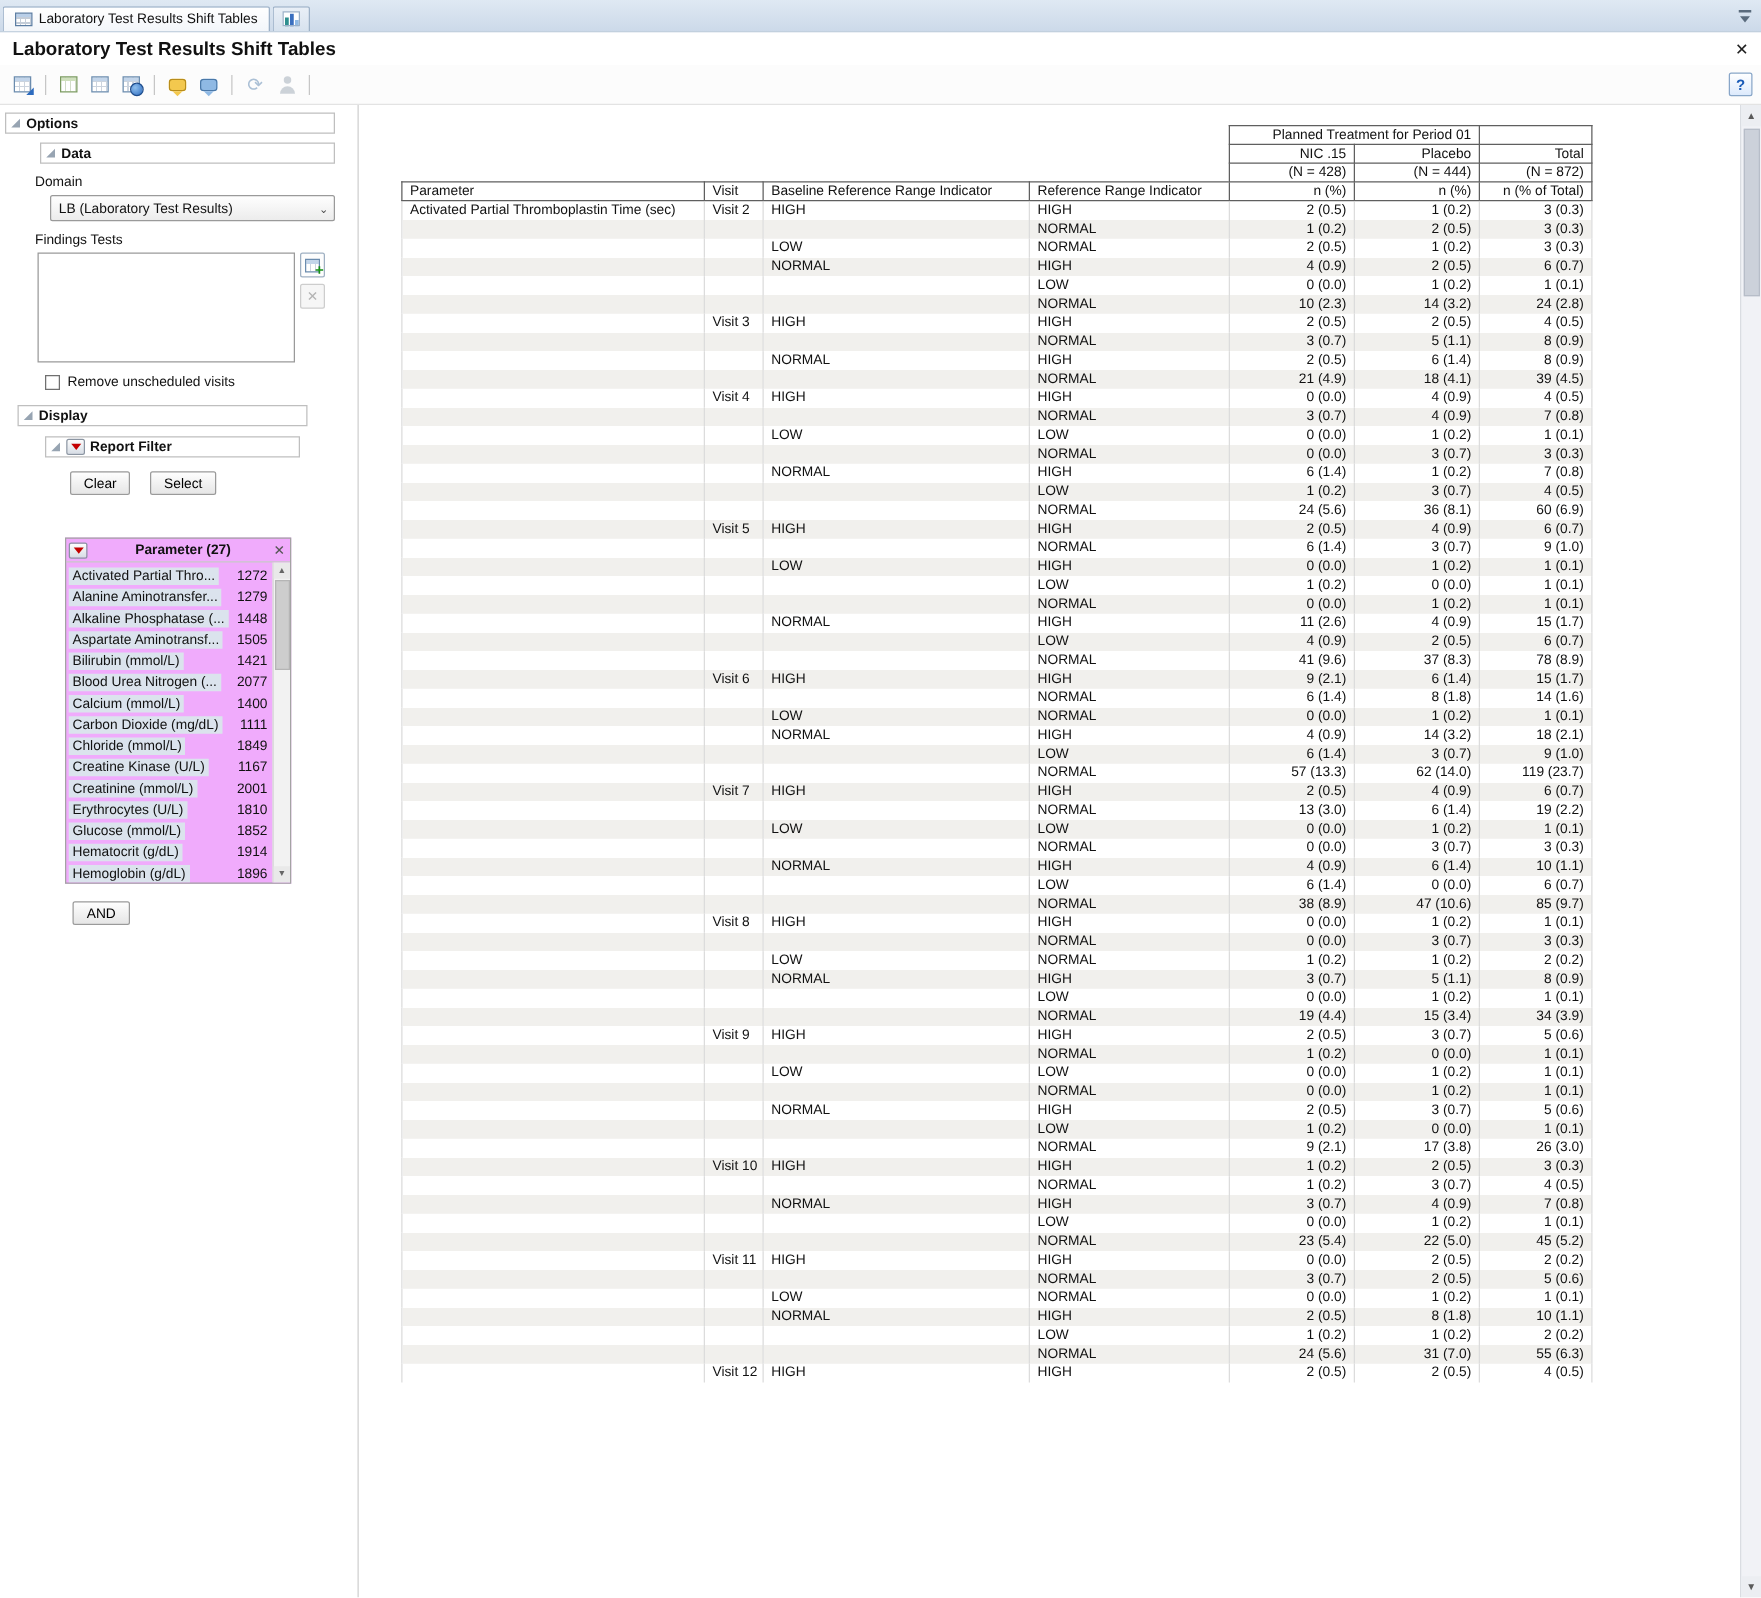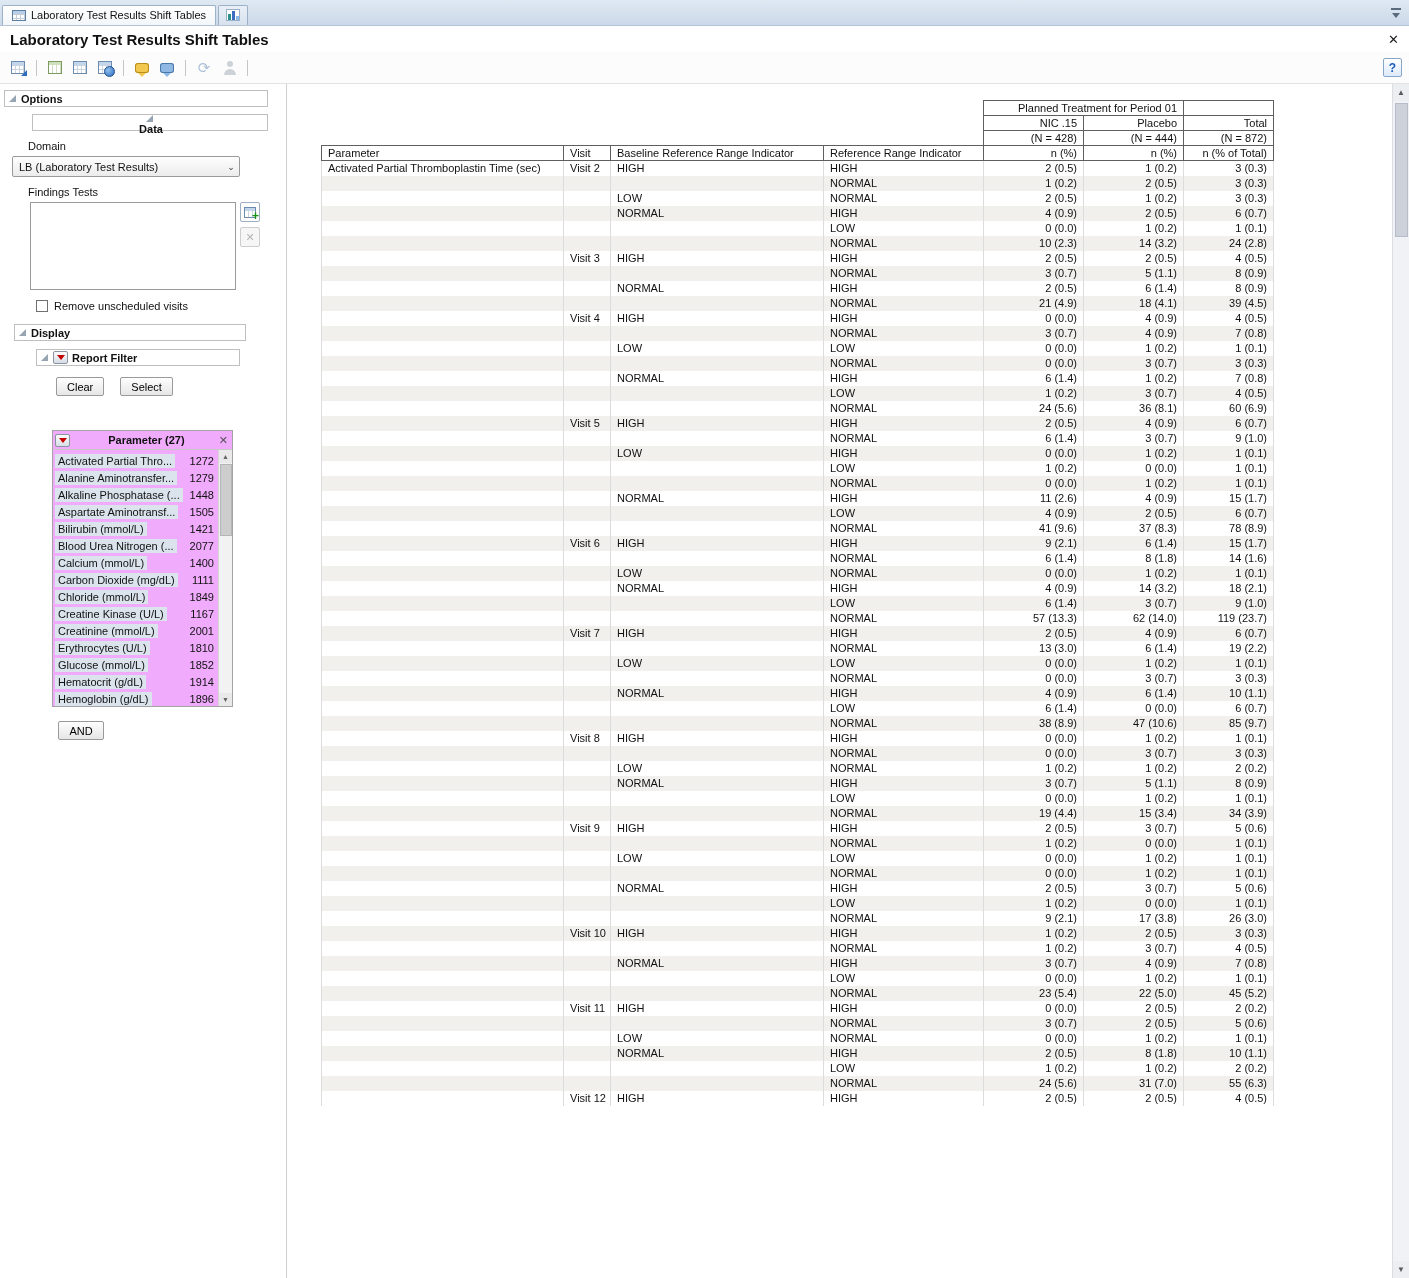--- a/index.html
+++ b/index.html
@@ -111,27 +111,27 @@
   }
   .red-tri-btn {
     width:15px; height:13px; margin-right:4px; flex:none;
     border:1px solid #8b95a2; border-radius:2px;
     background:linear-gradient(#fdfdfd,#d7dde5);
     display:inline-flex; align-items:center; justify-content:center; cursor:default;
   }
   .red-tri-btn::after { content:""; border-left:4px solid transparent; border-right:4px solid transparent; border-top:5px solid #c40000; }
 
   .strip-options { margin:2px 18px 0 4px; }
-  .strip-data { margin:7px 18px 0 32px;flex-direction:column; }
+  .strip-data { margin:7px 18px 0 32px; }
   .strip-display { margin:12px 40px 0 14px; }
   .strip-filter { margin:8px 0 0 36px; width:204px; }
 
   .side-label { margin:9px 0 0 28px; }
   .dropdown {
-    margin:4px 0 0 12px; width:228px; height:21px;
+    margin:4px 0 0 40px; width:228px; height:21px;
     border:1px solid #9a9a9a; border-radius:2px;
     background:linear-gradient(#fefefe,#ececec);
     display:flex; align-items:center; padding-left:6px; cursor:default;
   }
   .dropdown .chev { margin-left:auto; width:16px; text-align:center; color:#444; font-size:9px; }
 
   .findings-row { display:flex; margin:4px 0 0 30px; }
   .findings-list { width:206px; height:88px; border:1px solid #9a9a9a; background:#fff; }
   .findings-btns { display:flex; flex-direction:column; gap:5px; margin-left:4px; }
   .mini-btn {

